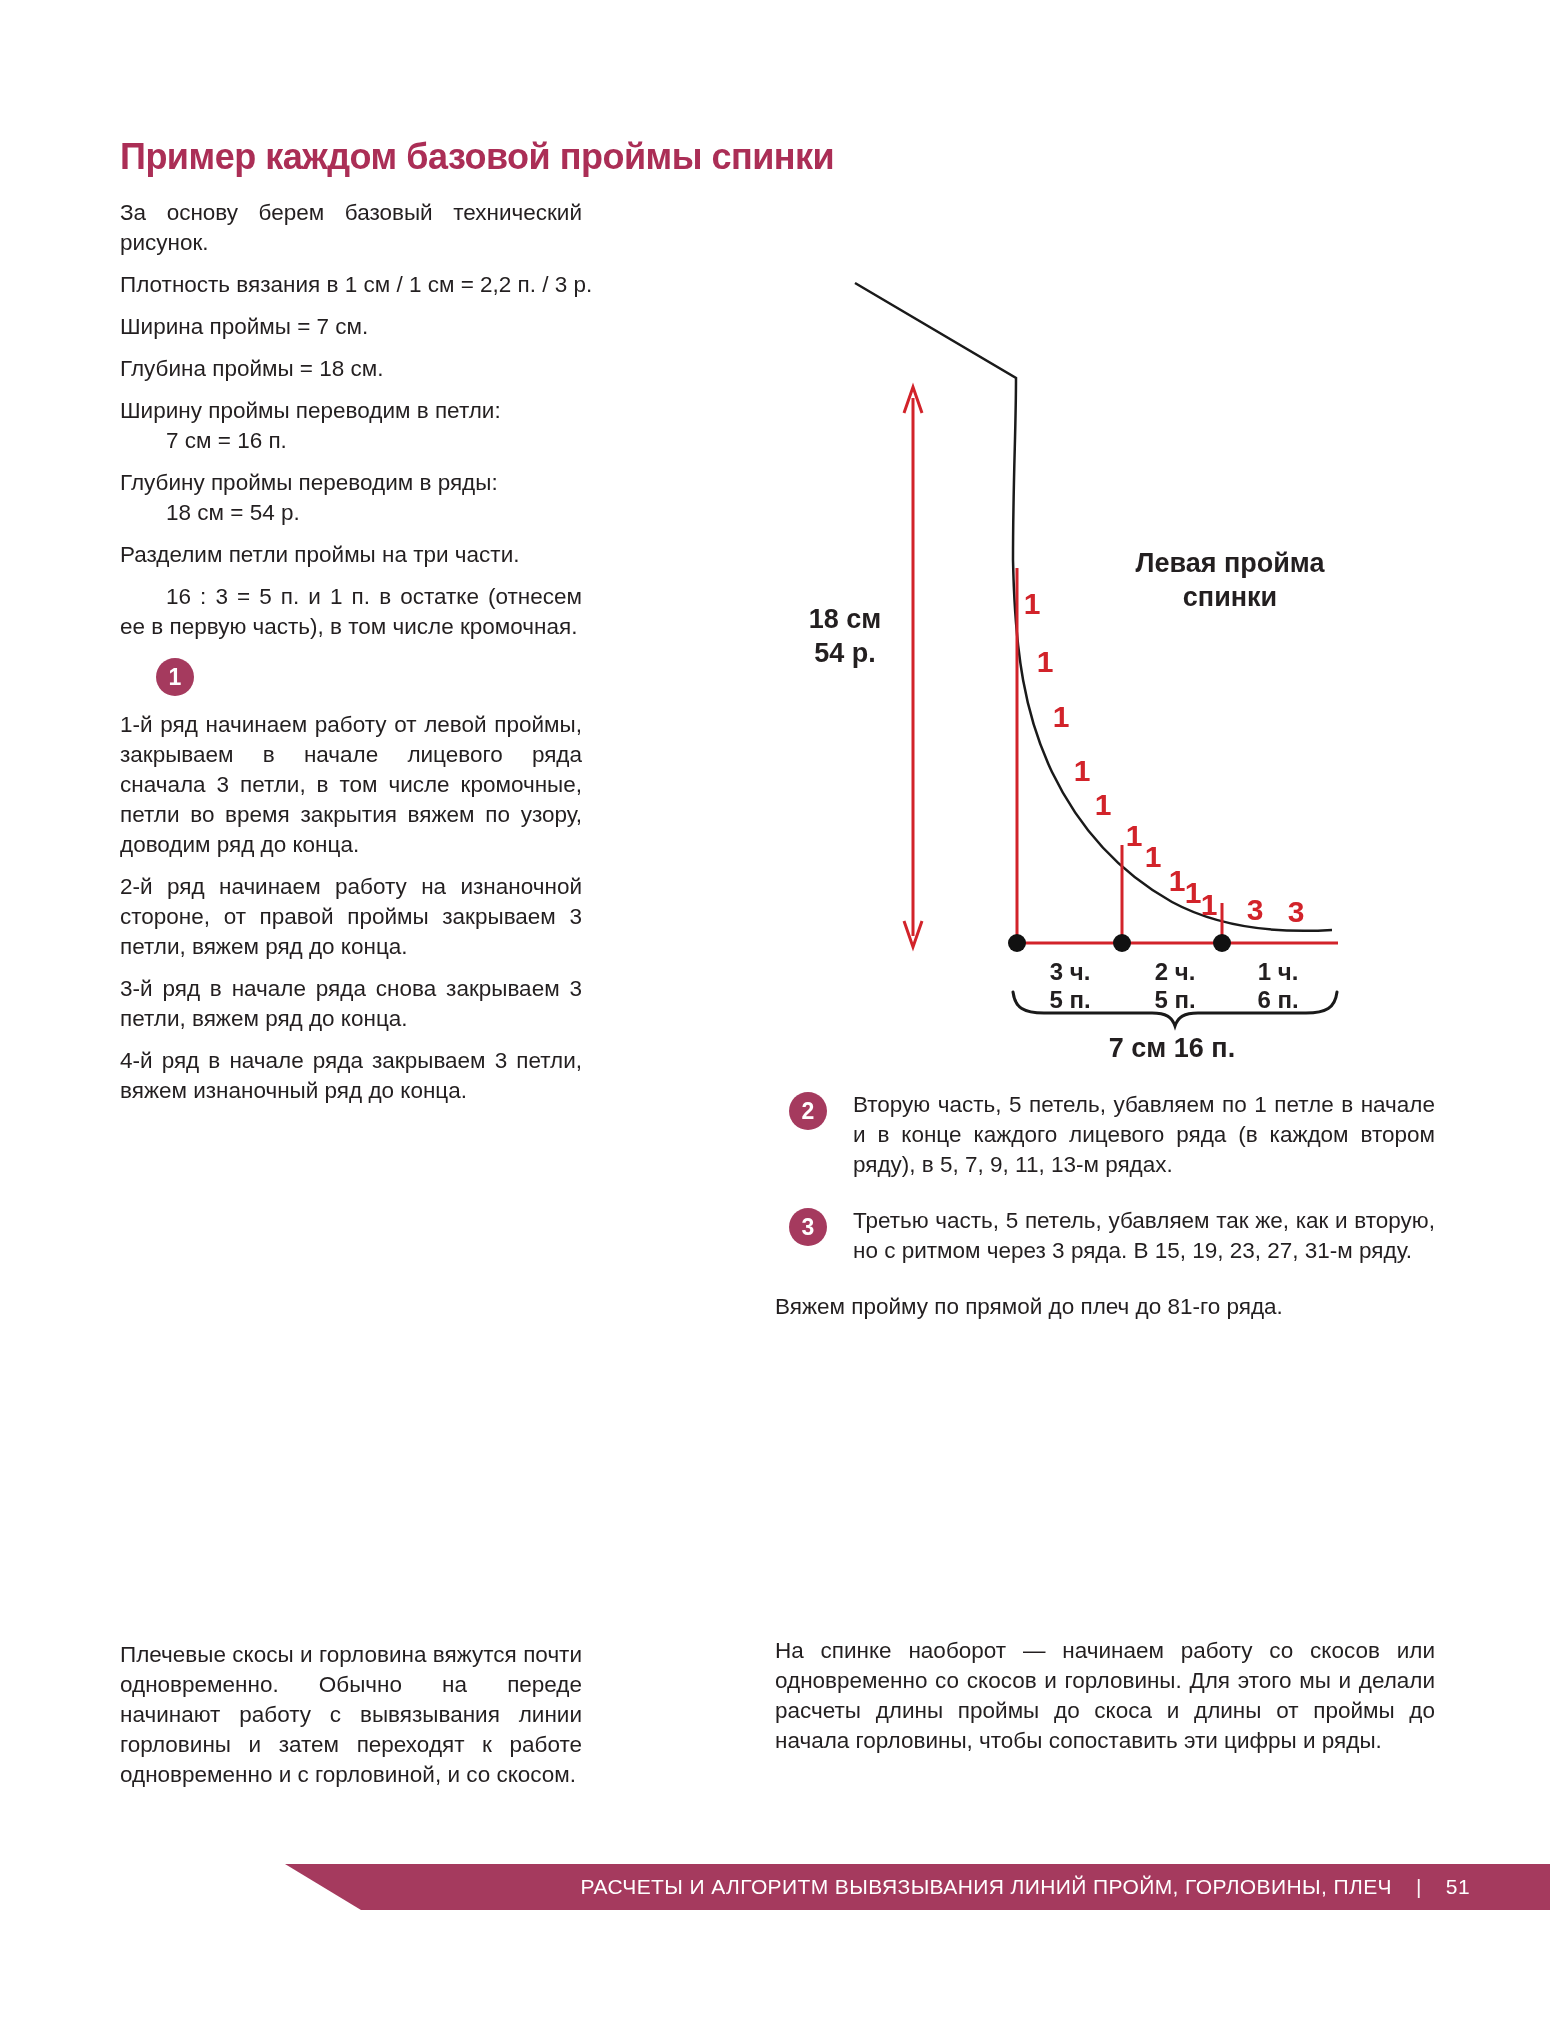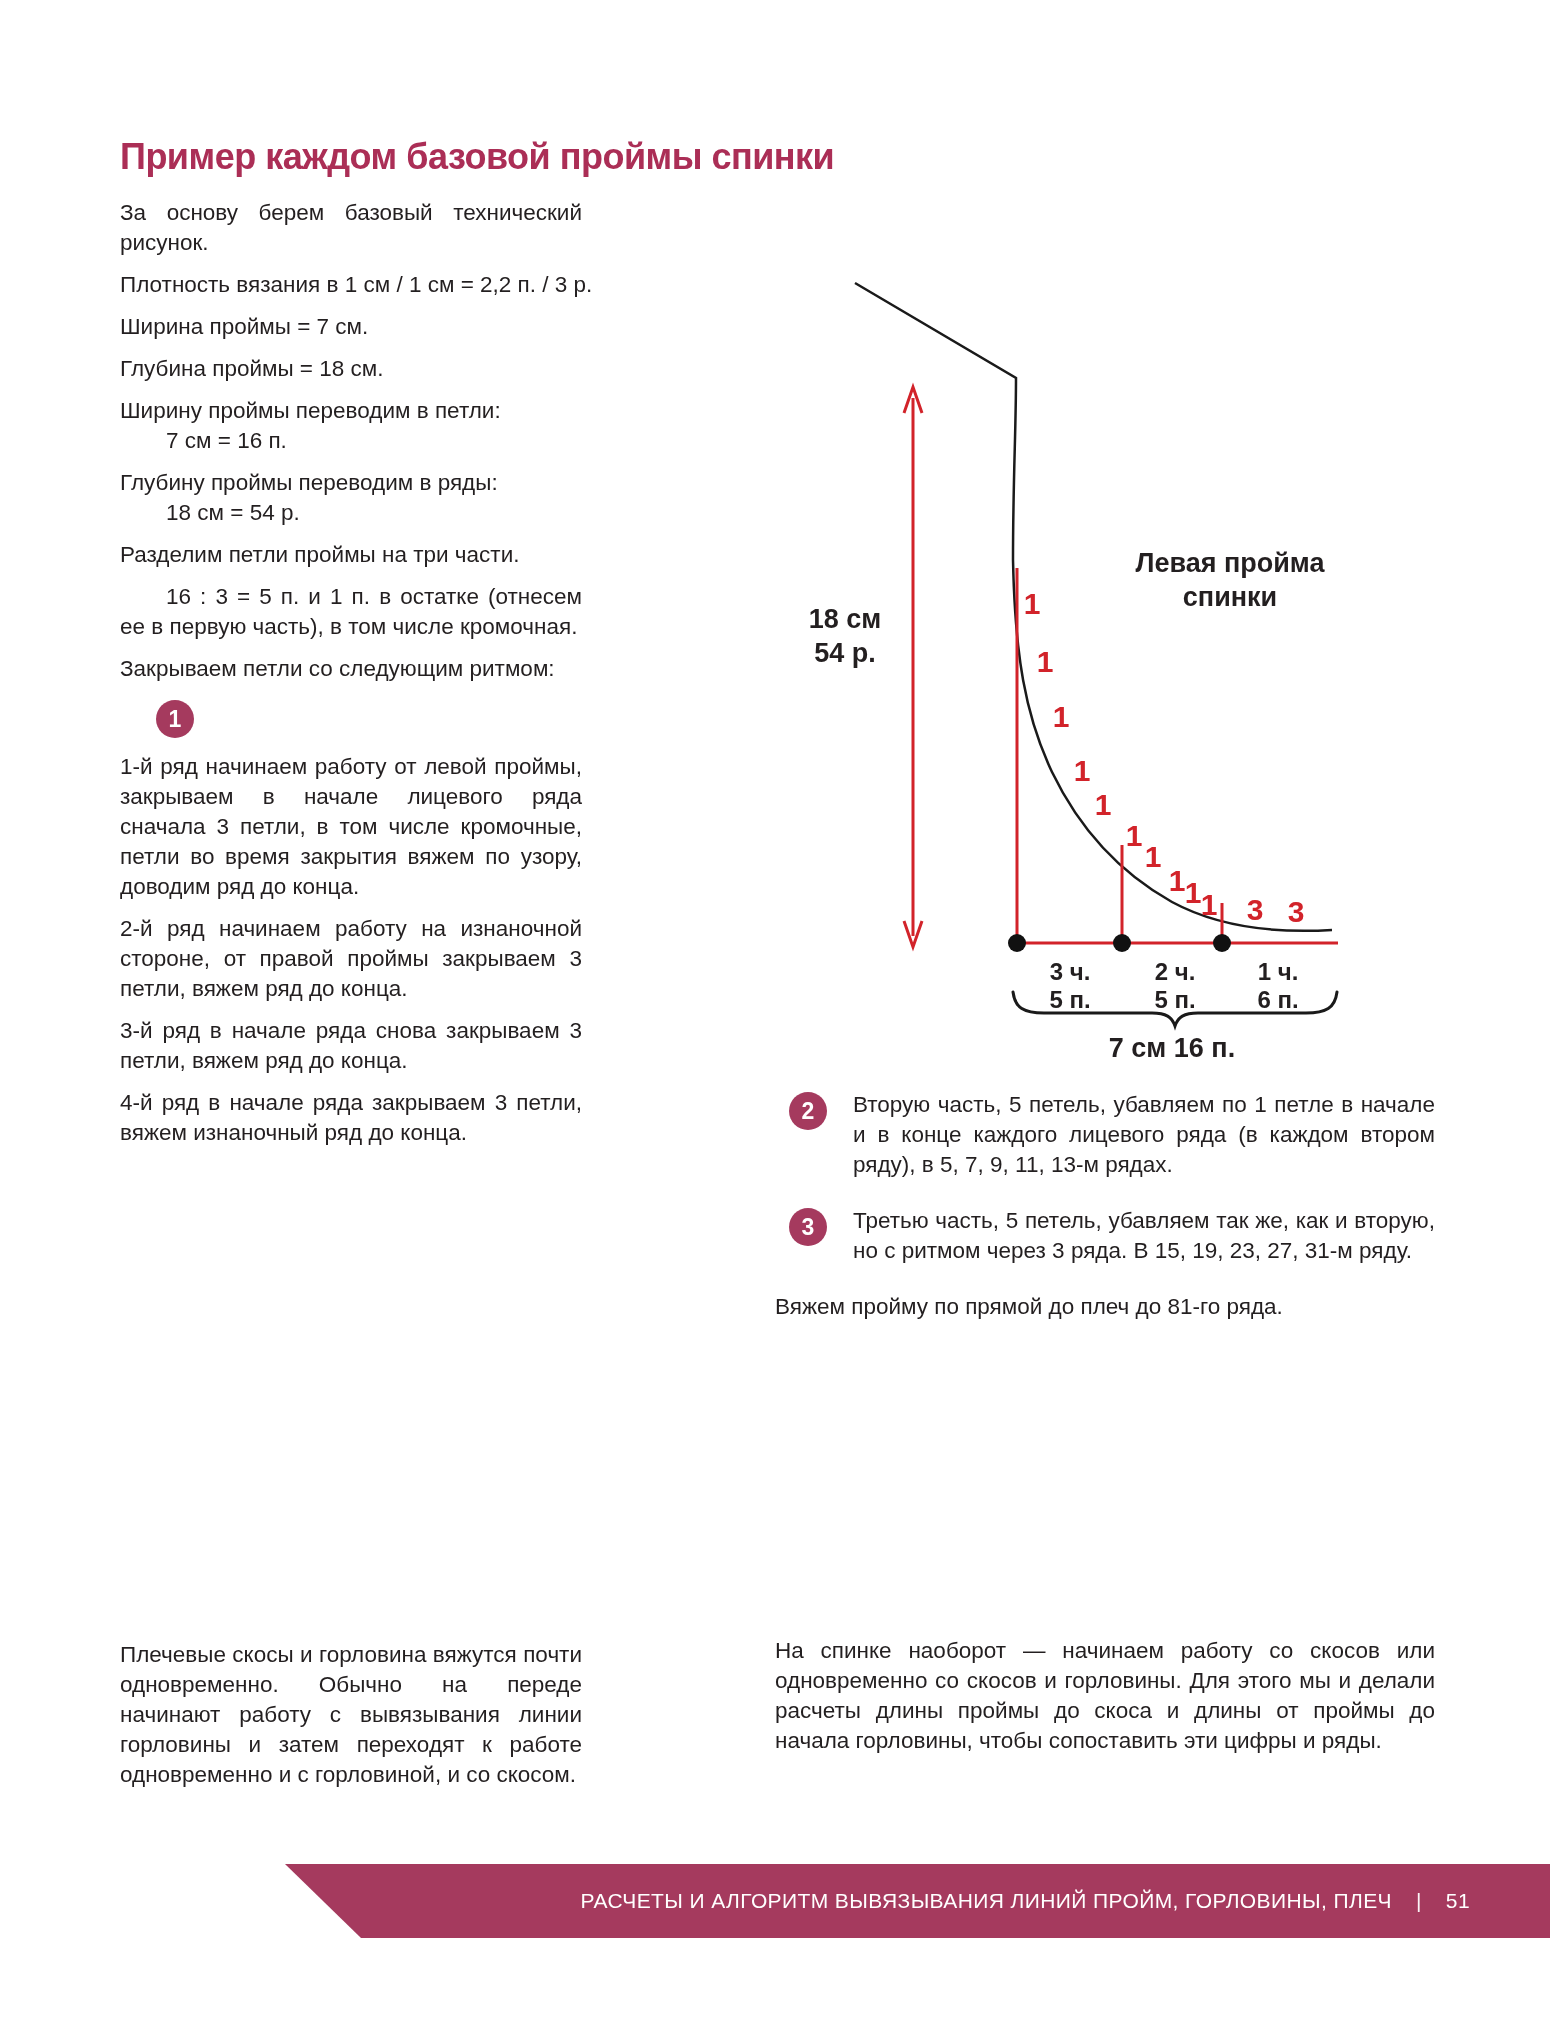--- a/index.html
+++ b/index.html
@@ -45,21 +45,21 @@
   .col-right .step .badge{margin-right:26px;}
   .step p{margin:0;flex:1 1 auto;}
   
   .diagram{position:absolute;left:600px;top:190px;width:830px;height:940px;}
   .diagram text{font-family:"Liberation Sans","DejaVu Sans",sans-serif;}
   .dg-label{font-weight:bold;font-size:27px;fill:#231f20;}
   .dg-part{font-weight:bold;font-size:24px;fill:#231f20;}
   .dg-mark{font-weight:bold;font-size:30px;fill:#d2232a;}
   
   .footer-band{
-    position:absolute;left:285px;right:0;top:1864px;height:74px;
+    position:absolute;left:285px;right:0;top:1864px;height:46px;
     background:#a53a5e;
     clip-path:polygon(0 0,100% 0,100% 100%,76px 100%);
     color:#ffffff;
     font-size:21px;letter-spacing:0.4px;
     display:flex;align-items:center;justify-content:flex-end;
     padding-right:0;
     text-align:right;
   }
   .footer-band .ftext{margin-right:24px;}
   .footer-band .fsep{margin-right:24px;opacity:.95;font-weight:normal;}
@@ -74,21 +74,20 @@
 
   <div class="col col-left">
     <p>За основу берем базовый технический рисунок.</p>
     <p class="nowrap">Плотность вязания в 1 см / 1 см = 2,2 п. / 3 р.</p>
     <p>Ширина проймы = 7 см.</p>
     <p>Глубина проймы = 18 см.</p>
     <p class="noj"><span>Ширину проймы переводим в петли:</span><br><b class="inlinehead">7 см = 16 п.</b></p>
     <p class="noj"><span>Глубину проймы переводим в ряды:</span><br><b class="inlinehead">18 см = 54 р.</b></p>
     <p>Разделим петли проймы на три части.</p>
     <p><b class="inlinehead">16 : 3 = 5 п. и 1 п. в остатке (отнесем ее в первую часть), в том числе кромочная.</b></p>
-    <p>Закрываем петли со следующим ритмом:</p>
     <div class="step">
       <span class="badge">1</span>
     </div>
     <p>1-й ряд начинаем работу от левой проймы, закрываем в начале лицевого ряда сначала 3 петли, в том числе кромочные, петли во время закрытия вяжем по узору, доводим ряд до конца.</p>
     <p>2-й ряд начинаем работу на изнаночной стороне, от правой проймы закрываем 3 петли, вяжем ряд до конца.</p>
     <p>3-й ряд в начале ряда снова закрываем 3 петли, вяжем ряд до конца.</p>
     <p>4-й ряд в начале ряда закрываем 3 петли, вяжем изнаночный ряд до конца.</p>
   </div>
 
   <svg class="diagram" viewBox="600 190 830 940" xmlns="http://www.w3.org/2000/svg">

